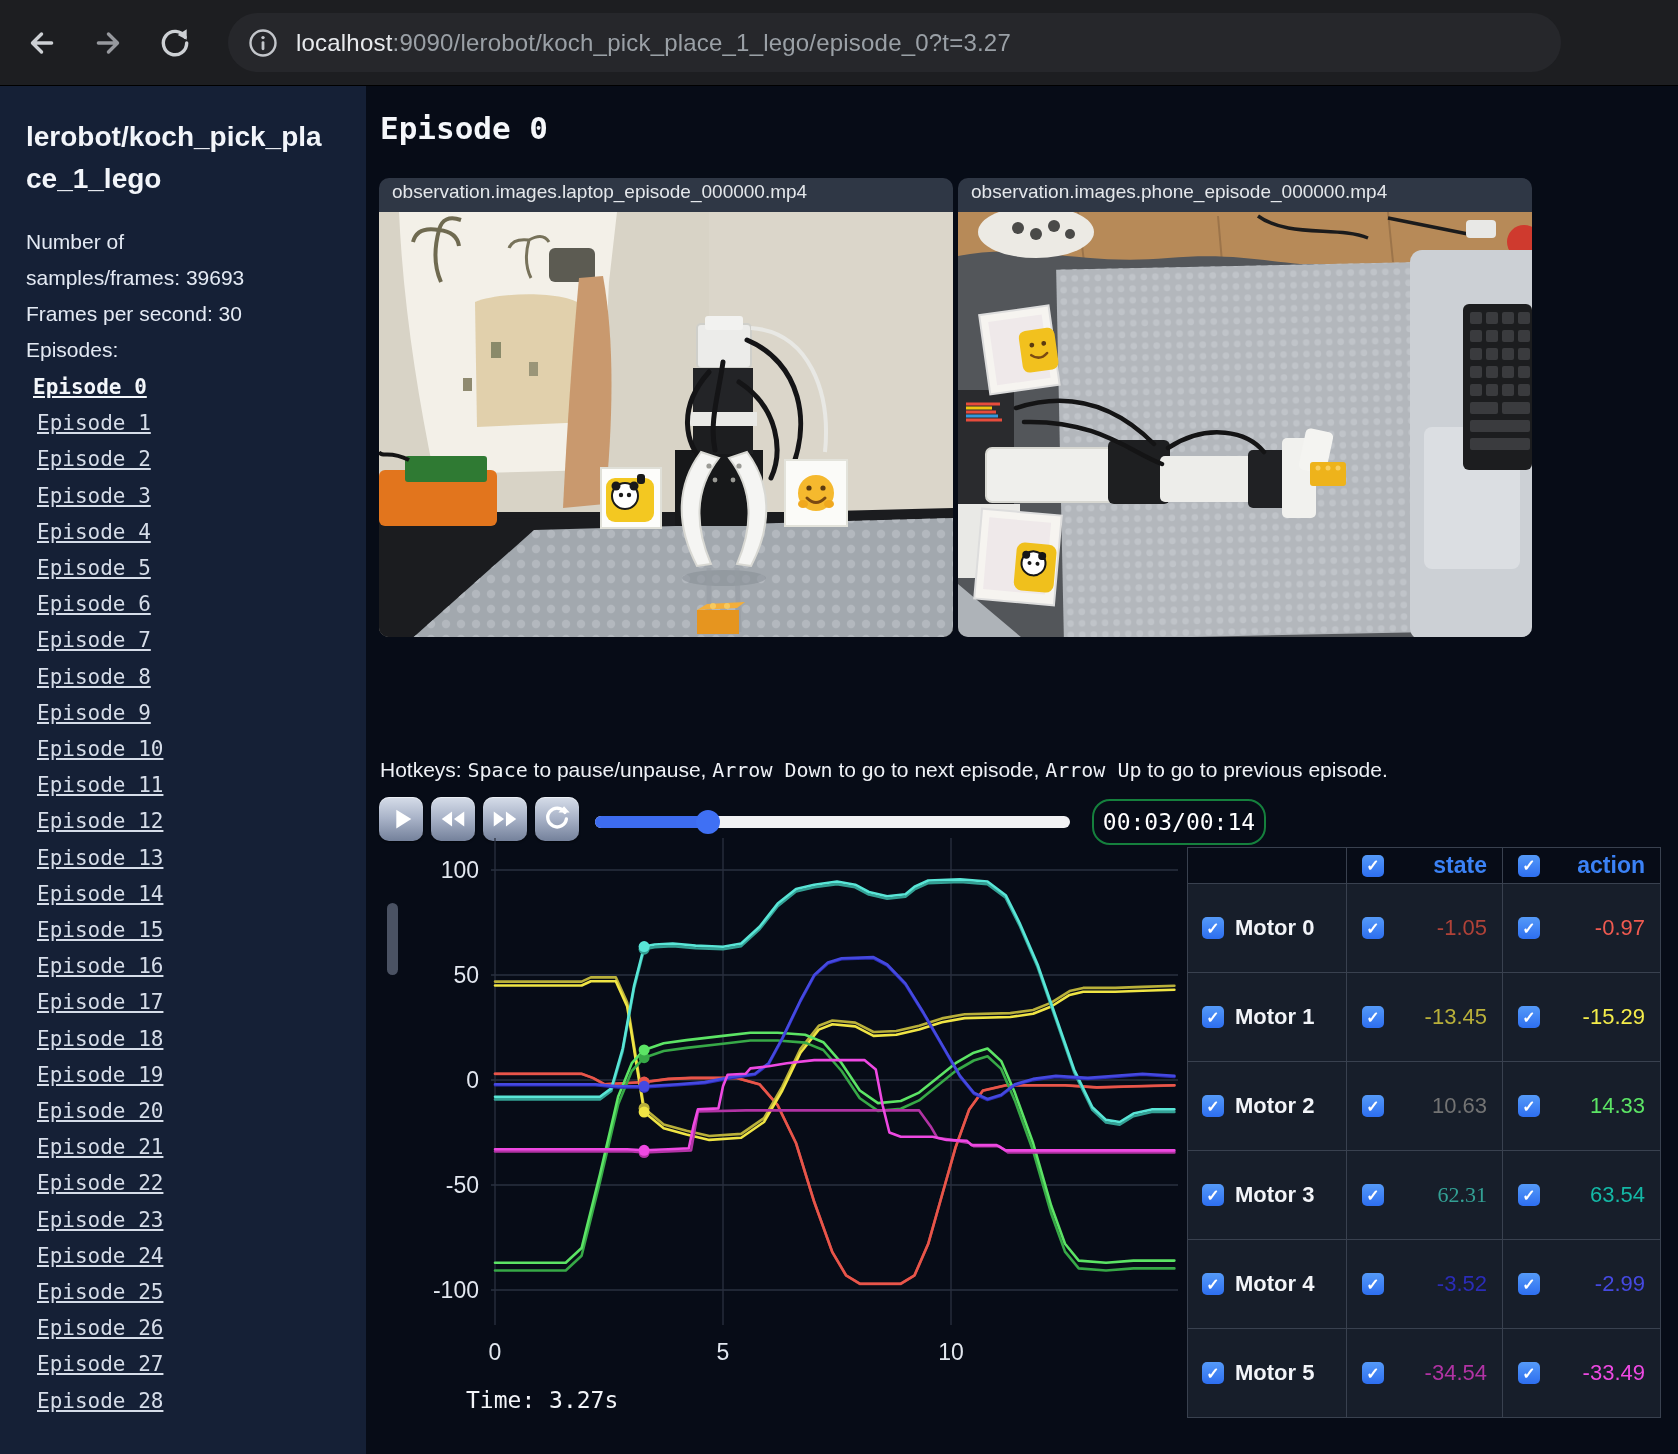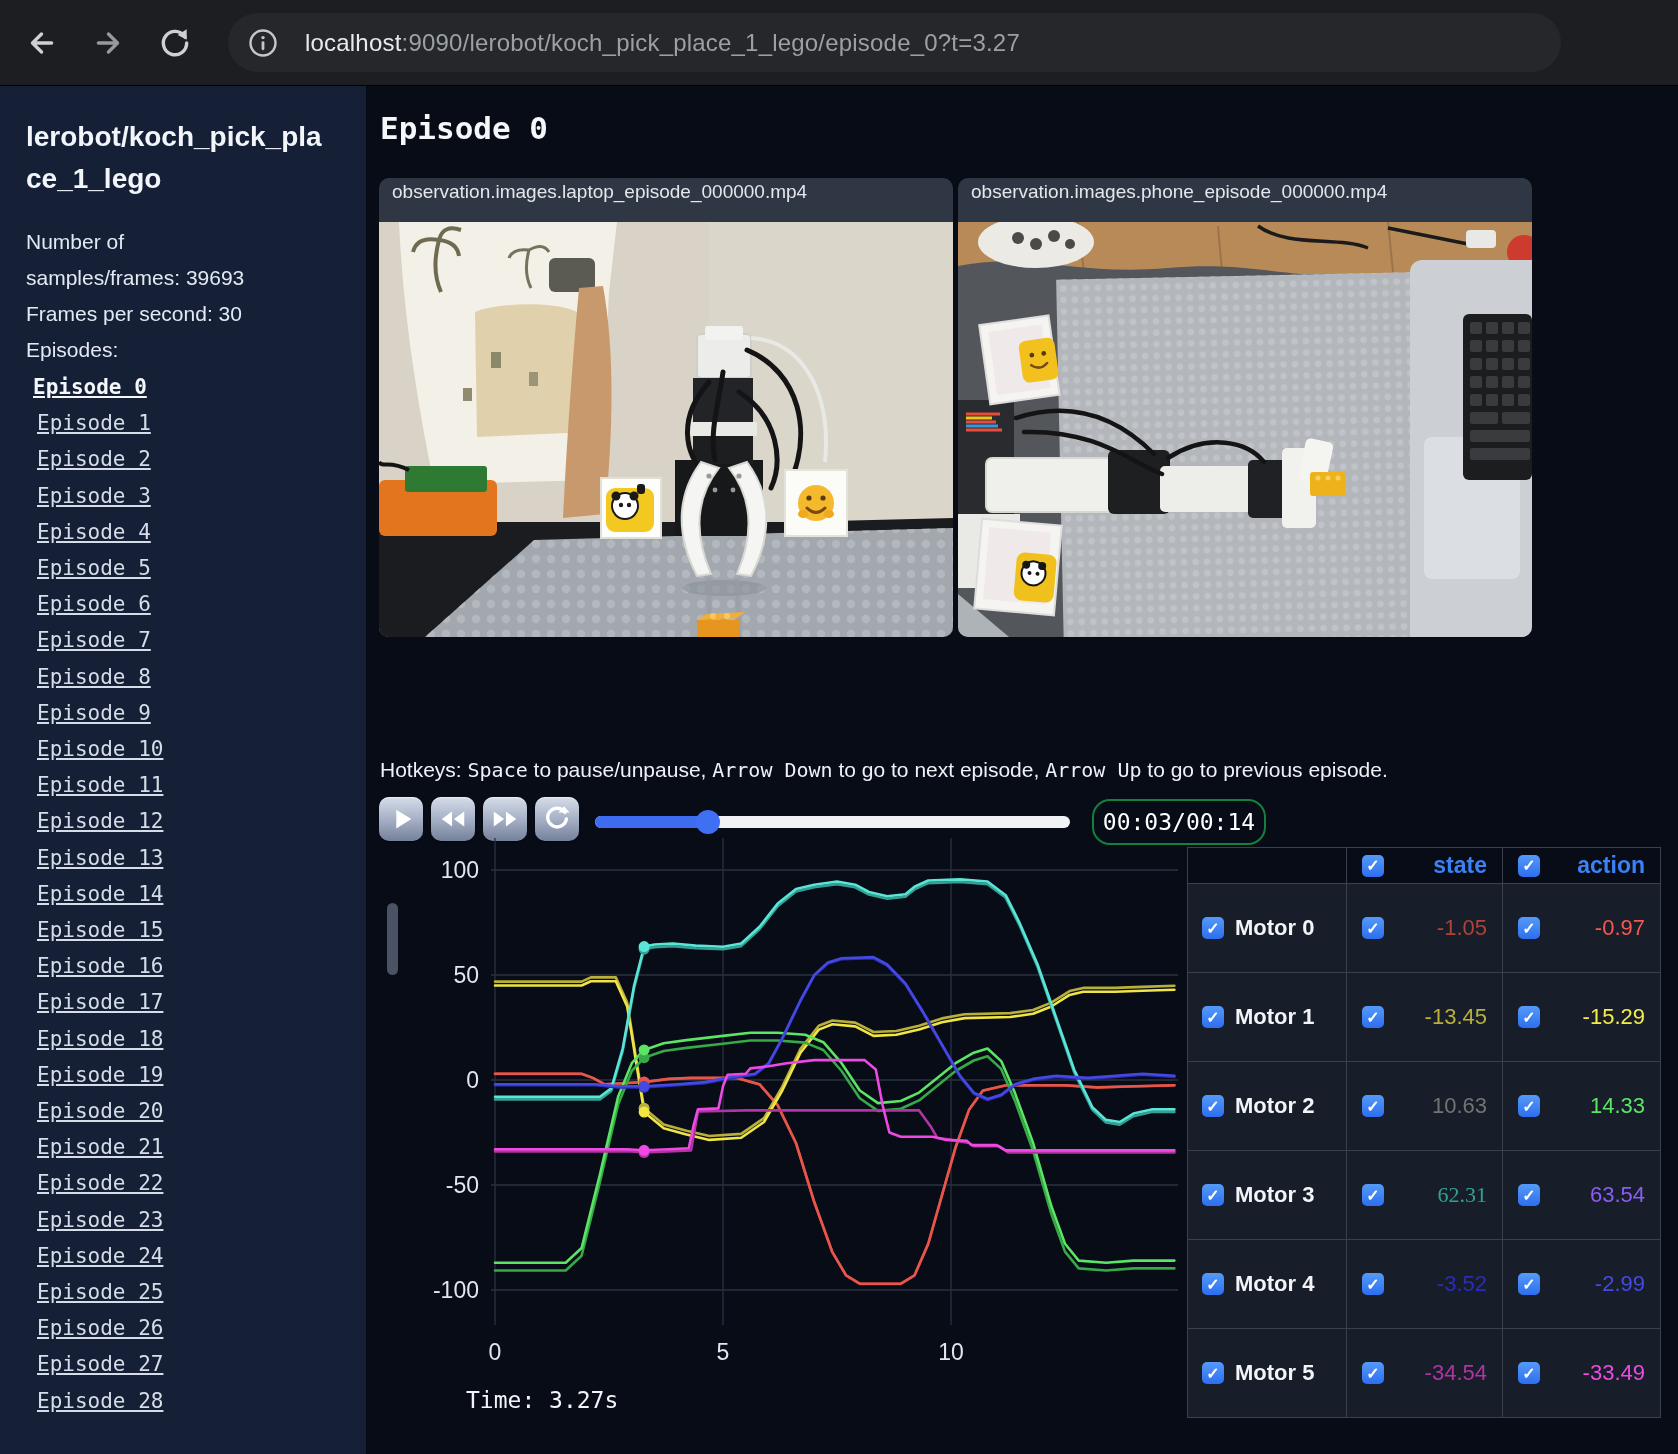--- a/index.html
+++ b/index.html
@@ -4,39 +4,39 @@
 <style>
   * { margin:0; padding:0; box-sizing:border-box; }
   html,body { width:1678px; height:1454px; }
   body { background:#070c17; font-family:"Liberation Sans",sans-serif; color:#e8ecf2; overflow:hidden; position:relative; }
   .mono { font-family:"DejaVu Sans Mono","Liberation Mono",monospace; }
 
   
   .browser-bar { position:absolute; left:0; top:0; width:1678px; height:86px; background:#1d1e21; border-bottom:1px solid #000; }
   .nav-btn { position:absolute; top:20px; width:46px; height:46px; display:flex; align-items:center; justify-content:center; border-radius:50%; cursor:pointer; }
   .nav-btn svg { display:block; }
-  .url-pill { position:absolute; left:228px; top:13px; width:1333px; height:59px; background:#26272b; border-radius:30px; display:flex; align-items:center; padding-left:16px;gap:9px; }
+  .url-pill { position:absolute; left:228px; top:13px; width:1333px; height:59px; background:#26272b; border-radius:30px; display:flex; align-items:center; padding-left:16px; }
   .info-circle { width:38px; height:38px; display:flex; align-items:center; justify-content:center; }
   .url-text { font-size:24px; margin-left:14px; white-space:nowrap; letter-spacing:.2px; }
   .url-host { color:#e8eaed; }
   .url-rest { color:#9aa0a6; }
 
   
   .sidebar { position:absolute; left:0; top:86px; width:366px; height:1368px; background:#152036; padding:30px 36px 0 26px; }
   .ds-title { font-size:28px; font-weight:bold; color:#f2f5fa; line-height:1.5; overflow-wrap:anywhere; }
   .ds-info { margin-top:24px; font-size:21px; color:#e3e9f3; line-height:36px; }
   .episode-list { margin-top:1px; padding-left:11px; font-size:21px; line-height:36.2px; }
   .episode-list a { display:block; color:#d6dde9; text-decoration:underline; cursor:pointer; }
   .episode-list a.active { font-weight:bold; color:#f4f7fb; margin-left:-4px; }
 
   
   .page-title { position:absolute; left:380px; top:110px; font-size:31px; font-weight:bold; color:#f5f7fa; }
   .video-card { position:absolute; top:178px; width:574px; height:459px; border-radius:10px; overflow:hidden; }
   .video-card.left { left:379px; } .video-card.right { left:958px; }
-  .video-caption { height:44px; background:rgba(54,62,76,.88); color:#e4e7eb; font-size:19px; line-height:28px; padding-left:13px; white-space:nowrap; overflow:hidden; }
+  .video-caption { height:34px; background:rgba(54,62,76,.88); color:#e4e7eb; font-size:19px; line-height:28px; padding-left:13px; white-space:nowrap; overflow:hidden; }
   .video-frame { width:574px; height:431px; display:block; }
 
   .hotkeys { position:absolute; left:380px; top:758px; font-size:21px; color:#eef1f6; }
   .hotkeys .key { font-family:"DejaVu Sans Mono","Liberation Mono",monospace; font-size:20px; }
 
   .ctl-btn { position:absolute; top:797px; width:44px; height:44px; border-radius:10px;
              background:linear-gradient(180deg,#d6dde9 0%,#a9b3c8 48%,#74819b 100%);
              box-shadow:inset 0 1px 0 rgba(255,255,255,.5), 0 1px 2px rgba(0,0,0,.6);
              display:flex; align-items:center; justify-content:center; cursor:pointer; }
   .slider-track { position:absolute; left:595px; top:816px; width:475px; height:12px; background:#f1f2f4; border-radius:6px; cursor:pointer; }
@@ -502,21 +502,21 @@
         </td>
         <td class="c1">
           <div class="vcell">
             <span class="cb">✓</span>
             <span style="color: rgb(51, 160, 148); font-family: Liberation Serif, serif;">62.31</span>
           </div>
         </td>
         <td class="c2">
           <div class="vcell">
             <span class="cb">✓</span>
-            <span style="color: #8b5cf6; text-align: right;">63.54</span>
+            <span style="color: #14b8a6; text-align: right;">63.54</span>
           </div>
         </td>
       </tr>
       <tr>
         <td class="c0">
           <div class="lcell">
             <span class="cb">✓</span>
             <span>Motor 4</span>
           </div>
         </td>

